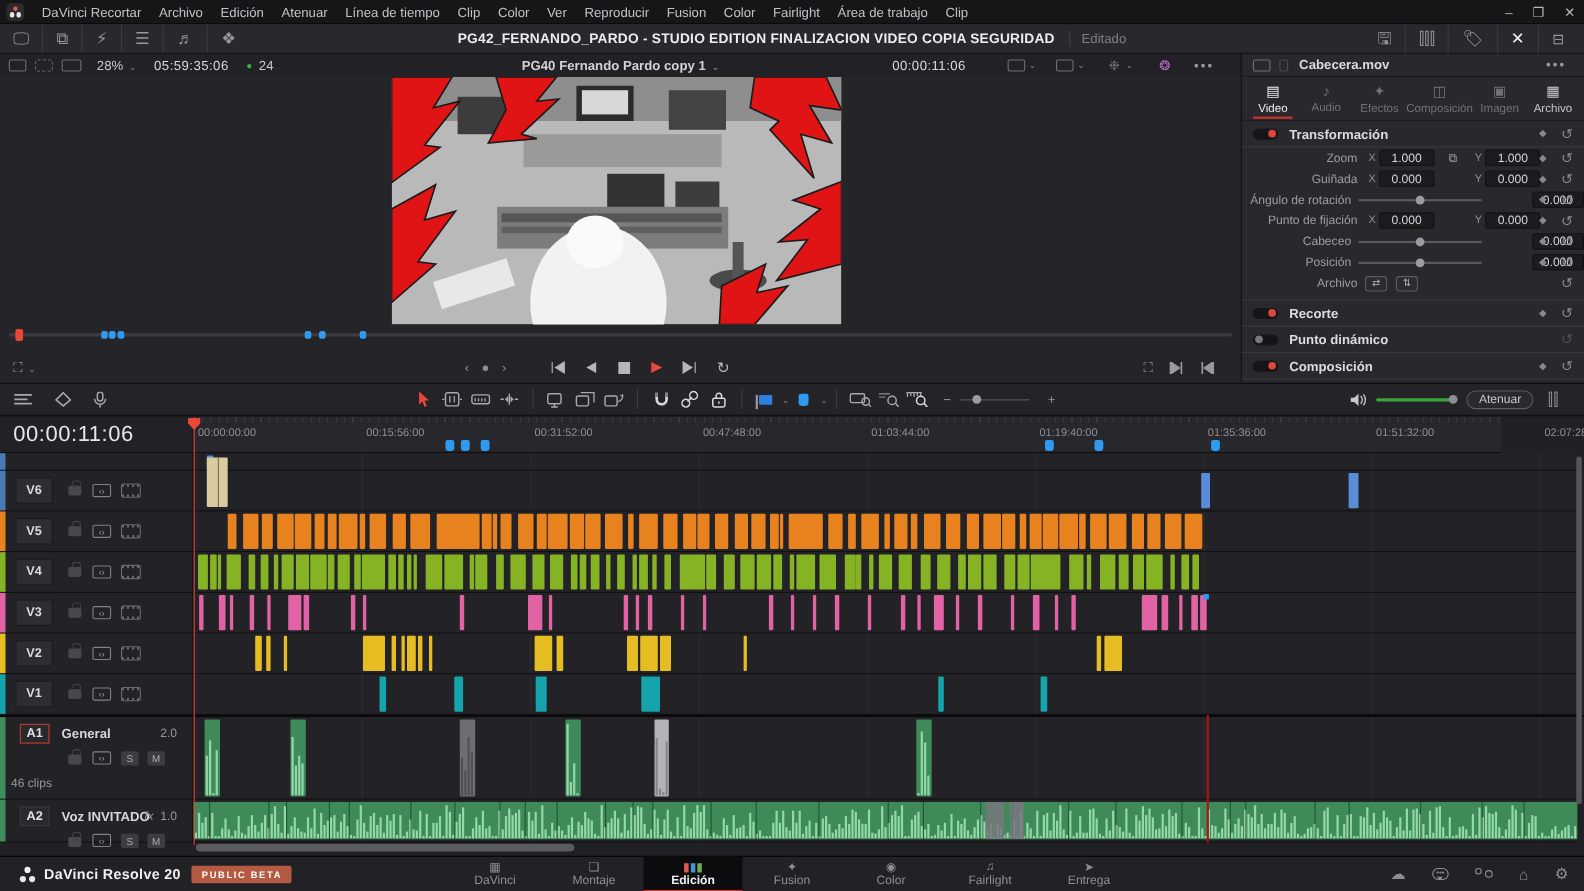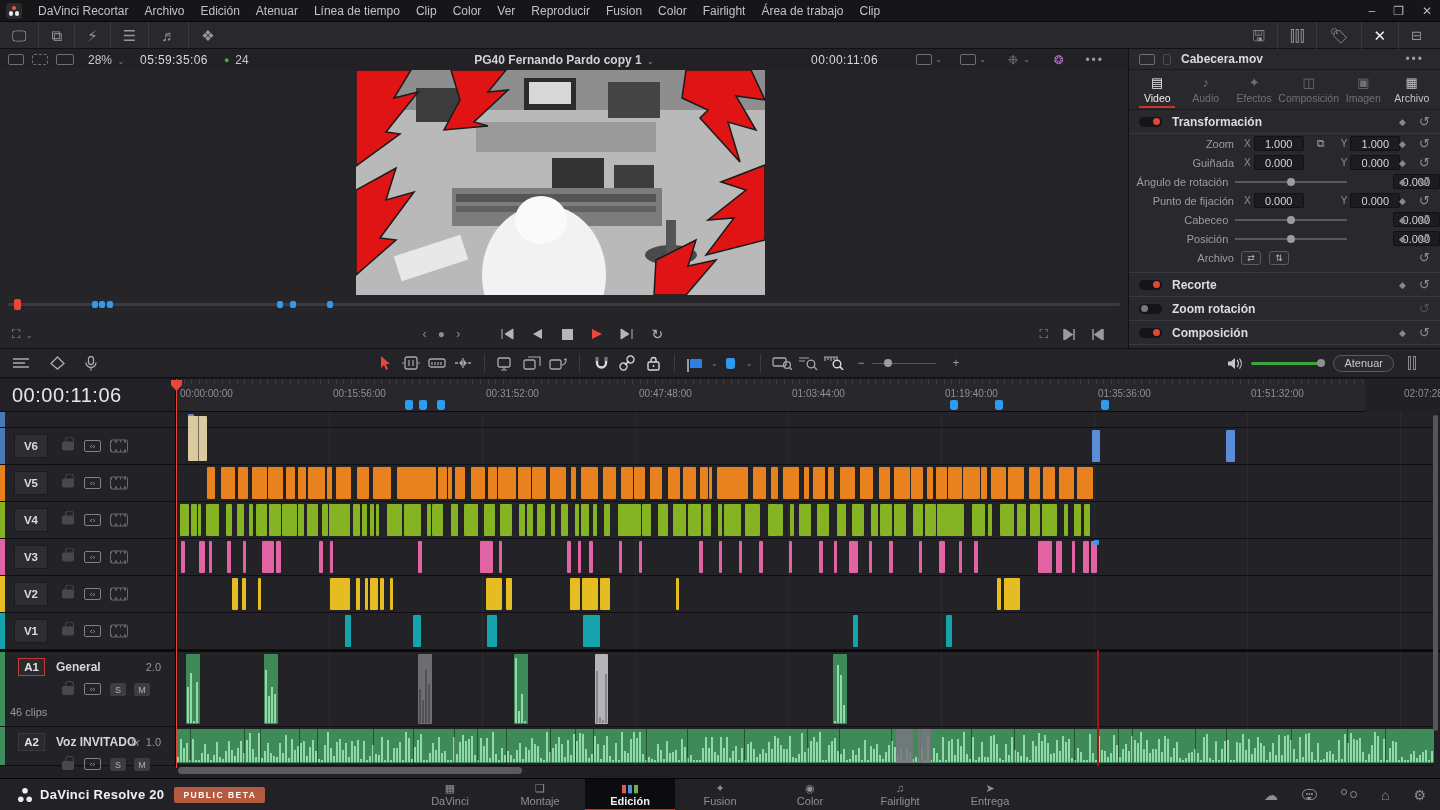--- a/index.html
+++ b/index.html
@@ -189,20 +189,24 @@
     </div>
   <div class="tr-group">
       <span class="glyph-ic lg">☰</span>
     </div>
   <div class="tr-group">
       <span class="glyph-ic lg">♬</span>
     </div>
   <div class="tr-group noline">
       <span class="glyph-ic lg">❖</span>
     </div>
+  <div id="top-title">
+    <b>PG42_FERNANDO_PARDO  - STUDIO EDITION FINALIZACION VIDEO COPIA SEGURIDAD</b>
+    <span class="edited">Editado</span>
+  </div>
 </div>
 <div id="toprow-right">
   <div class="tr-group">
       <span class="glyph-ic lg">🖫</span>
     </div>
   <div class="tr-group">
       <span id="mixeric2" class="glyph-ic lg">⫿⫿⫿</span>
     </div>
   <div class="tr-group">
       <span class="glyph-ic lg">🏷</span>
@@ -441,21 +445,21 @@
           <i></i>
         </span>
         <span class="sec-title">Recorte</span>
         <span class="kf">◆</span>
         <span class="rst">↺</span>
       </div>
       <div class="sec-hdr">
         <span class="toggle off">
           <i></i>
         </span>
-        <span class="sec-title">Zoom rotación</span>
+        <span class="sec-title">Punto dinámico</span>
         <span class="rst dim">↺</span>
       </div>
       <div class="sec-hdr">
         <span class="toggle on">
           <i></i>
         </span>
         <span class="sec-title">Composición</span>
         <span class="kf">◆</span>
         <span class="rst">↺</span>
       </div>

